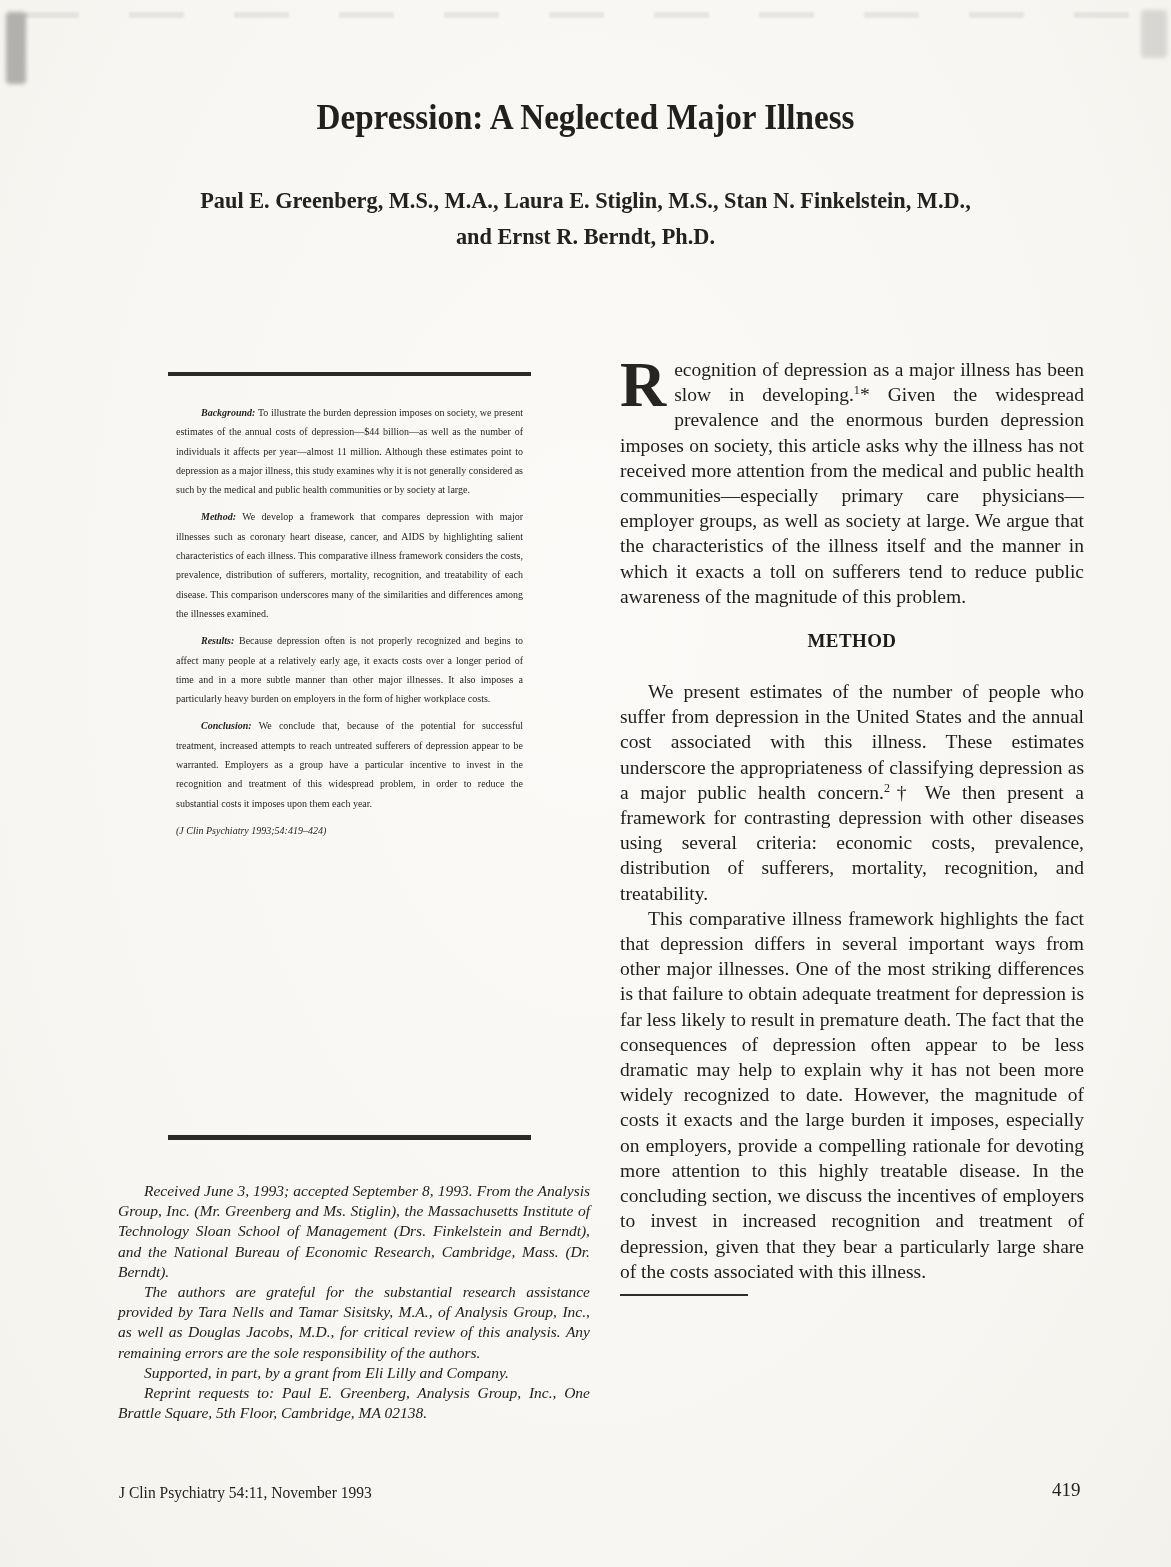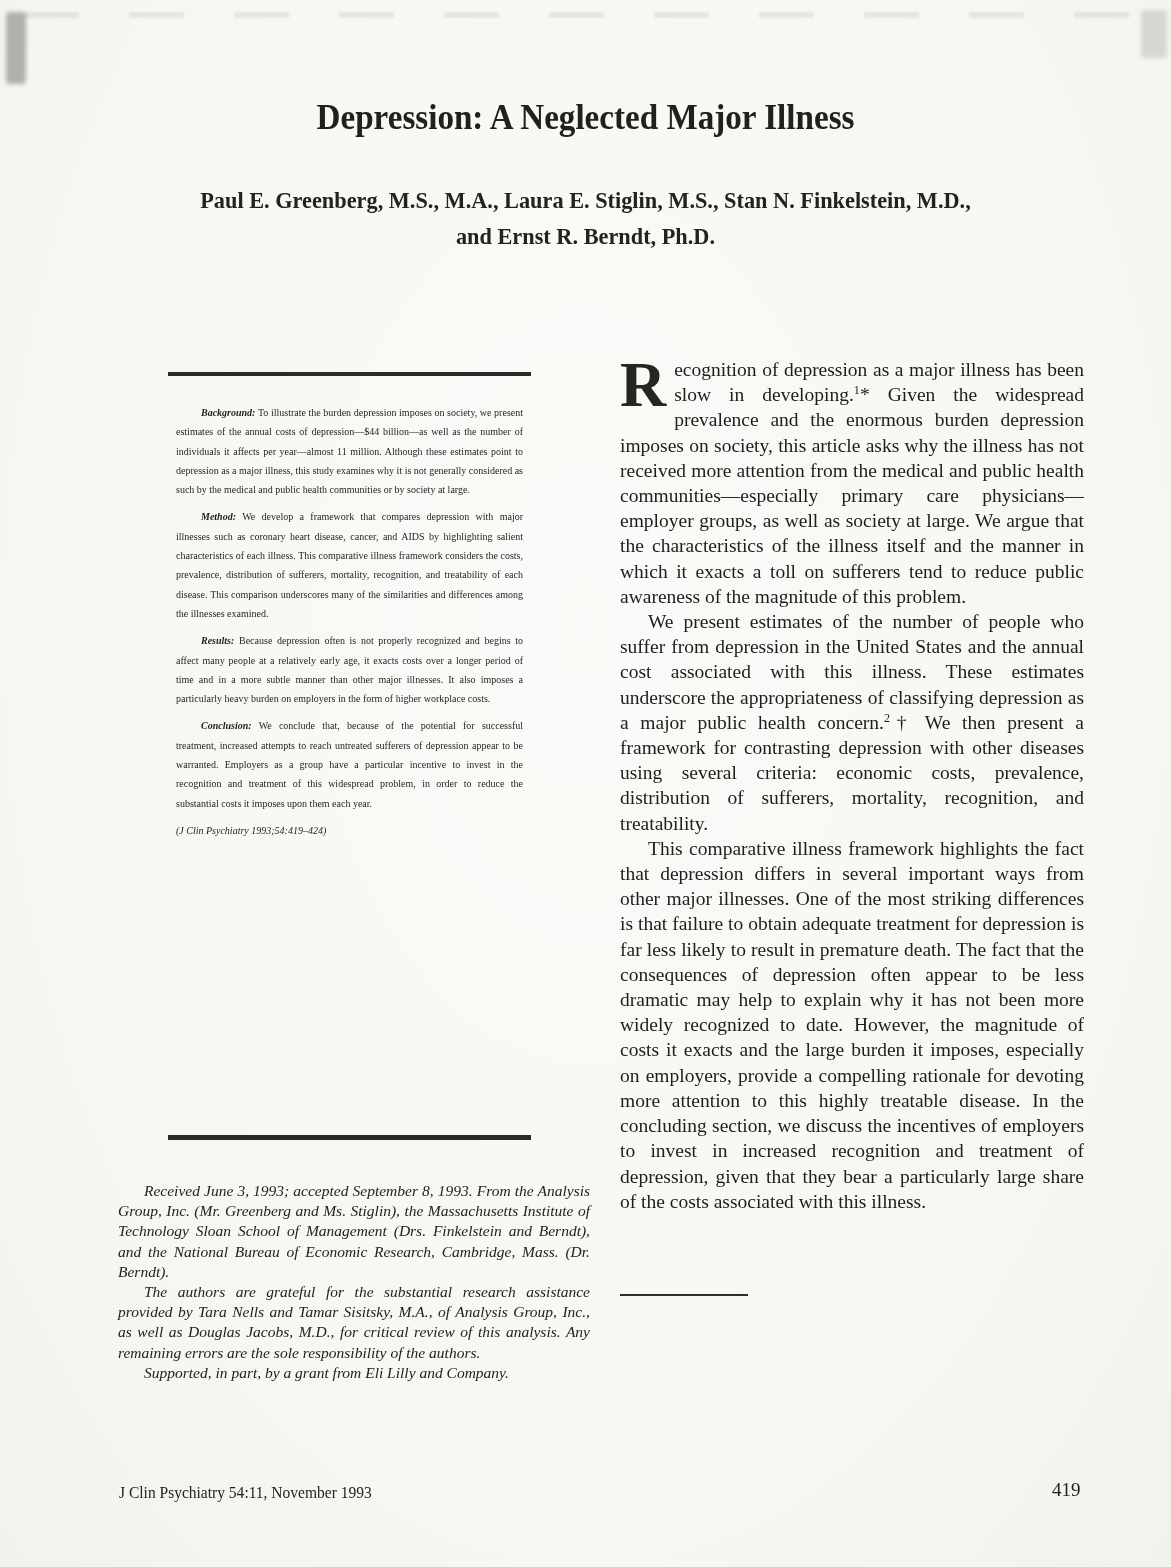--- a/index.html
+++ b/index.html
@@ -205,24 +205,26 @@
       <p><span class="lead">Conclusion:</span> <span>We conclude that, because of the potential for successful treatment, increased attempts to reach untreated sufferers of depression appear to be warranted. Employers as a group have a particular incentive to invest in the recognition and treatment of this widespread problem, in order to reduce the substantial costs it imposes upon them each year.</span></p>
       <p class="citation">(J Clin Psychiatry 1993;54:419–424)</p>
     </div>
     <div class="rule rule-bottom"></div>
   </div>
 
   <div class="affil">
     <p>Received June 3, 1993; accepted September 8, 1993. From the Analysis Group, Inc. (Mr. Greenberg and Ms. Stiglin), the Massachusetts Institute of Technology Sloan School of Management  (Drs. Finkelstein and Berndt), and the National Bureau of Economic Research, Cambridge, Mass. (Dr. Berndt).</p>
     <p>The authors are grateful for the substantial research assistance provided by Tara Nells and Tamar Sisitsky, M.A., of Analysis Group, Inc., as well as Douglas Jacobs, M.D., for critical review of this analysis. Any remaining errors are the sole responsibility of the authors.</p>
     <p>Supported, in part, by a grant from Eli Lilly and Company.</p>
+    <p>Reprint requests to: Paul E. Greenberg, Analysis Group, Inc., One Brattle Square, 5th Floor, Cambridge, MA 02138.</p>
   </div>
 
   <div class="body-col">
     <p class="intro"><span class="dropcap">R</span><span>ecognition of depression as a major illness has been slow in developing.</span><sup>1</sup><span>* Given the widespread prevalence and the enormous burden depression imposes on society, this article asks why the illness has not received more attention from the medical and public health communities—especially primary care physicians—employer groups, as well as society at large. We argue that the characteristics of the illness itself and the manner in which it exacts a toll on sufferers tend to reduce public awareness of the magnitude of this problem.</span></p>
+    <h2 class="section-heading">METHOD</h2>
     <p class="indent"><span>We present estimates of the number of people who suffer from depression in the United States and the annual cost associated with this illness. These estimates underscore the appropriateness of classifying depression as a major public health concern.</span><sup>2</sup><span>† We then present a framework for contrasting depression with other diseases using several criteria: economic costs, prevalence, distribution of sufferers, mortality, recognition, and treatability.</span></p>
     <p class="indent">This comparative illness framework highlights the fact that depression differs in several important ways from other major illnesses. One of the most striking differences is that failure to obtain adequate treatment for depression is far less likely to result in premature death. The fact that the consequences of depression often appear to be less dramatic may help to explain why it has not been more widely recognized to date. However, the magnitude of costs it exacts and the large burden it imposes, especially on employers, provide a compelling rationale for devoting more attention to this highly treatable disease. In the concluding section, we discuss the incentives of employers to invest in increased recognition and treatment of depression, given that they bear a particularly large share of the costs associated with this illness.</p>
   </div>
 
   <div class="body-footnotes">
     <div class="fn-divider"></div>
   </div>
 
   <div class="footer-journal">J Clin Psychiatry 54:11, November 1993</div>
   <div class="footer-page">419</div>

